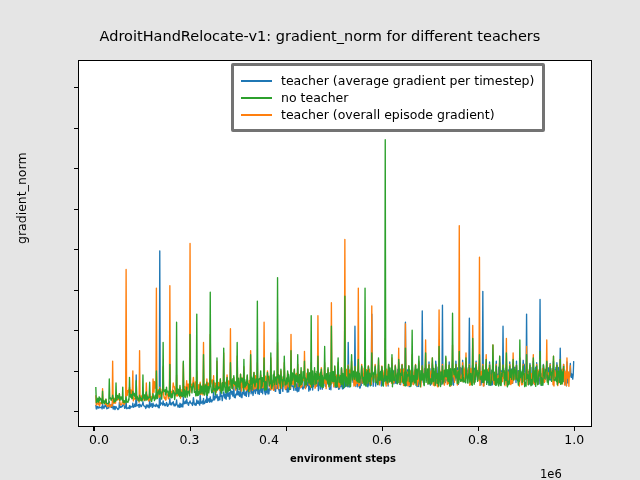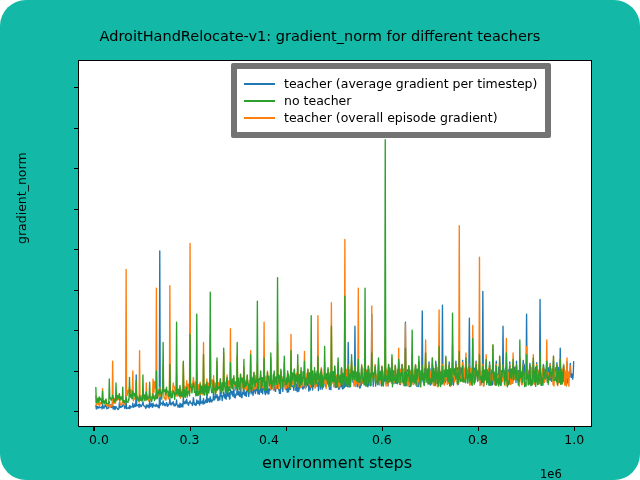--- a/index.html
+++ b/index.html
@@ -10,22 +10,21 @@
   body {
     width: 640px;
     height: 480px;
     font-family: "DejaVu Sans", sans-serif;
     overflow: hidden;
   }
   #figure {
     position: relative;
     width: 640px;
     height: 480px;
-    background: #14b8a6;
-    border-radius: 26px;
+    background: #e5e5e5;
   }
   #chart-title {
     position: absolute;
     left: 0;
     top: 28px;
     width: 640px;
     text-align: center;
     font-size: 14.5px;
     color: #000000;
     white-space: nowrap;
@@ -63,26 +62,27 @@
   }
   .xtick-mark {
     position: absolute;
     top: 427px;
     width: 1.1px;
     height: 4px;
     background: #000000;
   }
   #xaxis-label {
     position: absolute;
-    left: 80px;
+    left: 86px;
     width: 514px;
     top: 453px;
     text-align: center;
-    font-size: 16px;
+    font-size: 10px;
     color: #000000;
+    font-weight: bold;
   }
   #xaxis-offset {
     position: absolute;
     left: 540px;
     top: 455px;
     width: 60px;
     text-align: left;
     font-size: 11.5px;
     color: #000000;
     margin-top: 12px;
@@ -95,21 +95,21 @@
     color: #000000;
     transform: rotate(-90deg);
     transform-origin: left top;
     white-space: nowrap;
   }
   #legend {
     position: absolute;
     left: 231px;
     top: 63px;
     background: rgba(255,255,255,0.82);
-    border: 6px solid #737373;
+    border: 3px solid #737373;
     border-radius: 2px;
     padding: 6px 8px 6px 7px;
     box-sizing: border-box;
   }
   .legend-row {
     display: flex;
     align-items: center;
     height: 17px;
   }
   .legend-swatch {

